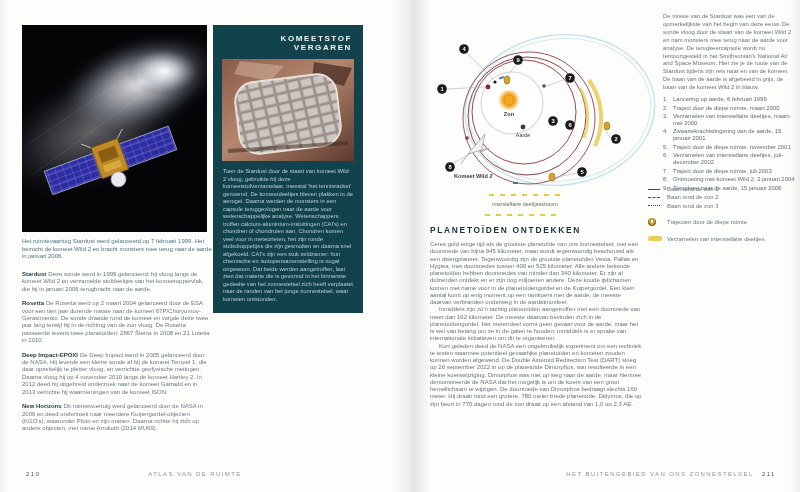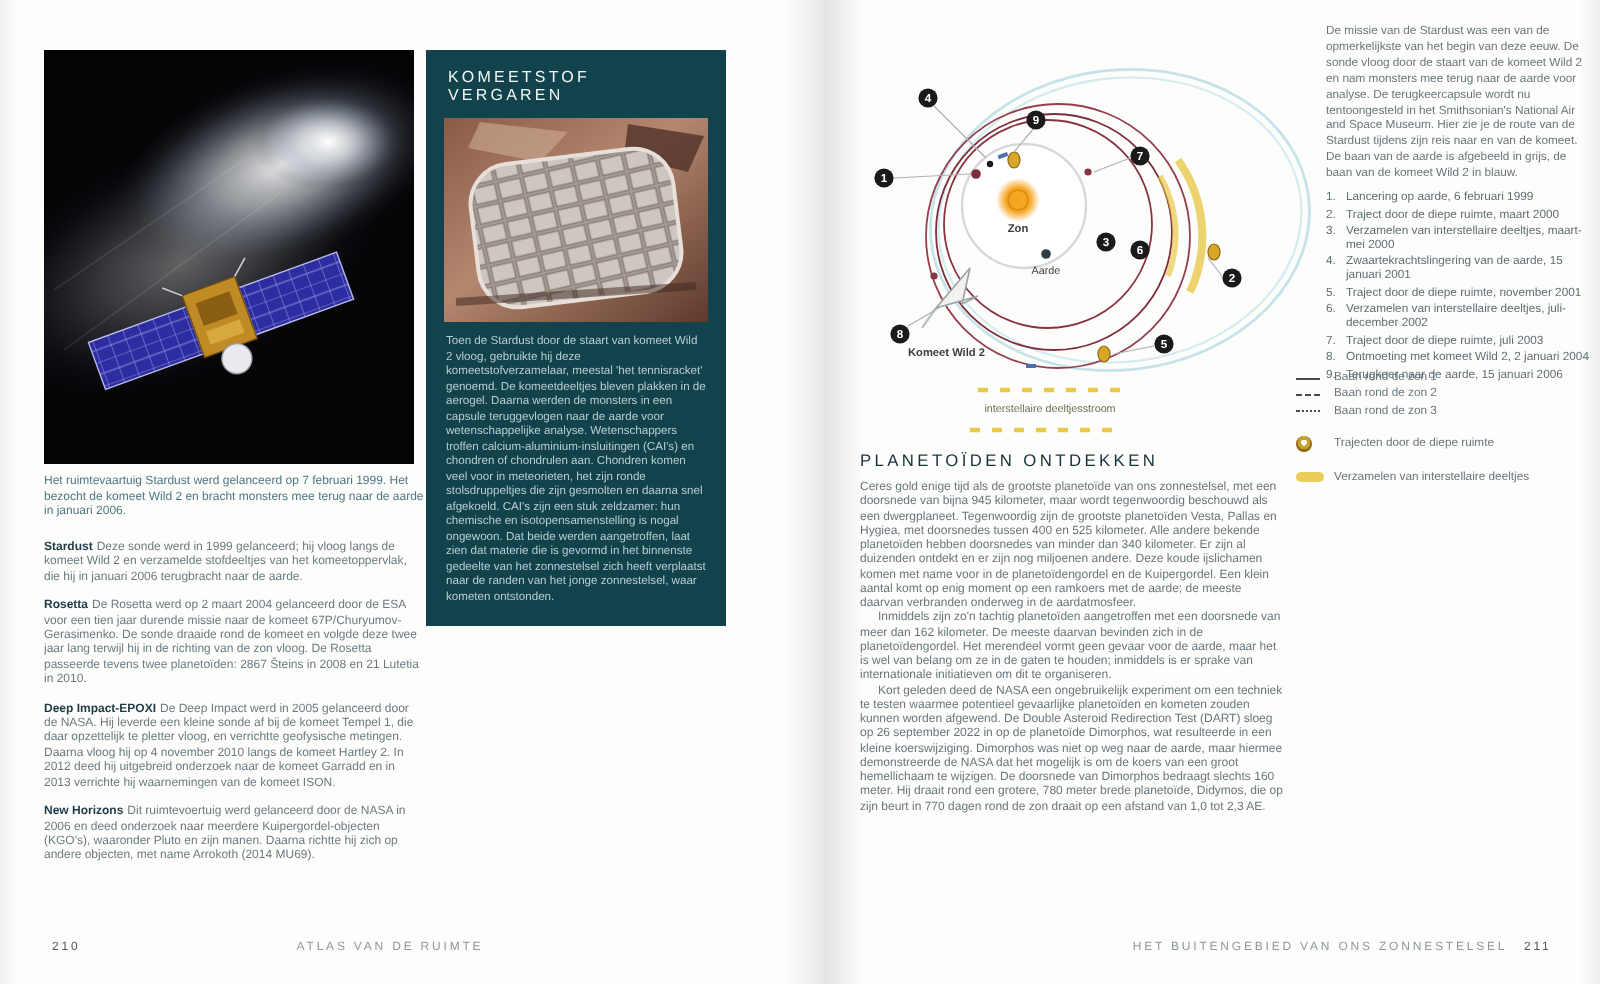--- a/index.html
+++ b/index.html
@@ -11,21 +11,21 @@
 
   .abs{position:absolute;}
   .photo{left:22px;top:25px;width:185px;height:207px;background:#050507;}
   .caption{left:22px;top:238px;width:192px;font-size:6px;line-height:7.6px;color:#4d7680;}
 
   .leftcol{left:22px;top:271px;width:190px;font-size:6px;line-height:7.4px;color:#6b7a80;}
   .leftcol p{margin:0 0 7px 0;}
   .leftcol .lbl{font-weight:bold;color:#1f3a44;margin-right:2px;}
 
   .box{left:213px;top:25px;width:150px;height:288px;background:#12424b;}
-  .box-title{margin:9px 11px 7px 11px;color:#f2f7f7;font-size:8px;font-weight:normal;letter-spacing:1.6px;}
+  .box-title{margin:9px 11px 7px 11px;color:#f2f7f7;font-size:8px;font-weight:bold;letter-spacing:1.6px;text-align:right;}
   .box-img{margin:0 9px;width:132px;height:102px;display:block;}
   .box-text{margin:7px 10px 0 10px;font-size:5.8px;line-height:7.5px;color:#b9ced3;}
 
   .diagram{left:411px;top:6px;width:254px;height:232px;}
   svg text{font-family:"Liberation Sans",sans-serif;}
 
   .intro{left:663px;top:13px;width:129px;font-size:5.9px;line-height:7.9px;color:#68767c;}
   .steps{left:663px;top:96px;width:132px;font-size:5.9px;line-height:6.9px;color:#5f6e74;}
   .steps .step{display:flex;margin-bottom:1.6px;}
   .steps .num{width:10px;flex:none;}
@@ -36,21 +36,21 @@
   .legend .mk{width:15px;flex:none;margin-right:4px;display:flex;align-items:center;justify-content:flex-start;}
   .m-line{width:12px;height:0;border-top:1.2px solid #4a4a4a;}
   .m-dashed{border-top-style:dashed;}
   .m-dotted{border-top-style:dotted;}
   .row-pin{margin-top:9px;}
   .m-pin{width:8px;height:8px;border-radius:50%;background:radial-gradient(circle at 50% 42%,#fff 0 1.4px,#caa12c 1.5px 3.2px,#8a6a14 3.3px);}
   .row-swatch{margin-top:10px;}
   .m-swatch{width:14px;height:5px;border-radius:2.5px;background:#eccd5a;}
 
   .planetoids{left:430px;top:225px;width:213px;height:242px;overflow:hidden;}
-  .p-head{font-size:8.4px;font-weight:normal;letter-spacing:1.7px;color:#16323c;margin:0 0 6px 0;}
+  .p-head{font-size:8.4px;font-weight:bold;letter-spacing:1.7px;color:#16323c;margin:0 0 6px 0;}
   .p-body{font-size:6px;line-height:7.25px;color:#68767c;}
   .p-body p{margin:0;}
   .p-body p.ind{text-indent:9px;}
 
   .foot{font-size:6px;letter-spacing:1.4px;color:#8d989c;}
   .fl-num{left:26px;top:471px;color:#555;}
   .fl-title{left:10px;top:471px;width:370px;text-align:center;}
   .fr-title{left:520px;top:471px;width:280px;text-align:center;}
   .fr-num{left:762px;top:471px;color:#555;}
 </style>

